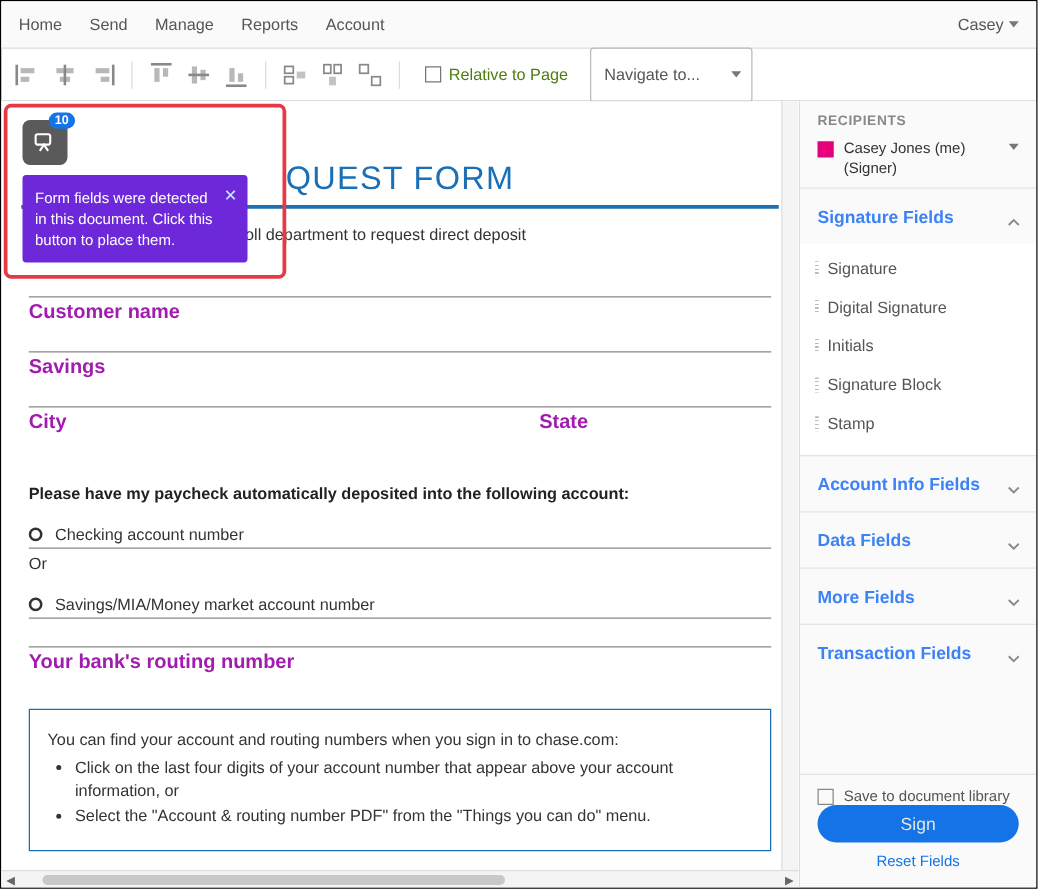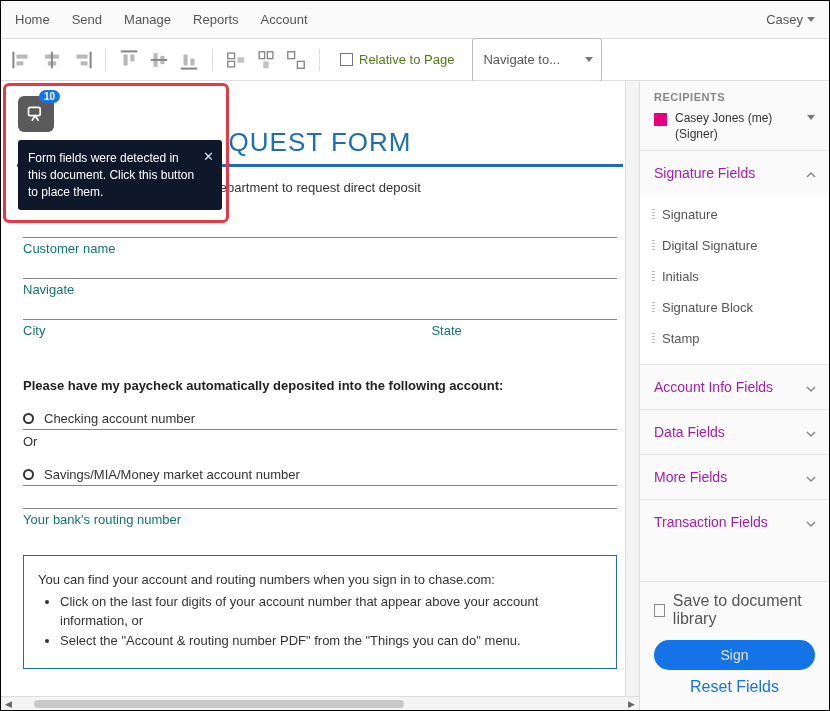--- a/index.html
+++ b/index.html
@@ -29,60 +29,60 @@
 .scroll-arrow { font-size: 9px; color: #666; padding: 0 4px; }
 .doc-scroll .sp { flex:1; }
 .v-scrollbar { width: 14px; background: #f4f4f4; border-left: 1px solid #ddd; position: absolute; right: 0; top: 0; bottom: 14px; }
 
 
 .doc { padding: 12px 22px 0 22px; position: relative; height: 100%; }
 .doc-header { color: #1a6fb5; font-size: 26px; font-weight: 300; letter-spacing: 1px; padding: 34px 0 6px 0; border-bottom: 3px solid #1a6fb5; text-align: center; margin: 0 -6px; }
 .doc-sub { font-size: 13px; color: #333; padding: 12px 0 4px 0; line-height: 1.4; }
 .field-row { margin-top: 36px; }
 .field-line { border-top: 1px solid #888; margin-bottom: 3px; }
-.field-label { font-size: 13px; color: #0f766e; }
+.field-label { font-size: 16px; color: #a21caf; font-weight: bold; }
 .field-row.small-gap { margin-top: 22px; }
 .city-row { display: flex; margin-top: 22px; }
 .city-row .seg { flex: 1; }
 .city-row .seg .field-line { margin-right: 0; }
 .bold-inst { font-weight: 600; margin-top: 40px; font-size: 13px; color: #222; }
 .radio-row { display: flex; align-items: center; gap: 10px; margin-top: 18px; border-bottom: 1px solid #888; padding-bottom: 3px; }
 .radio-circle { width: 11px; height: 11px; border: 2px solid #333; border-radius: 50%; }
 .or-text { margin: 4px 0 4px 0; font-size: 13px; }
 .note-box { border: 1px solid #1a6fb5; padding: 14px 14px 18px 14px; margin-top: 28px; font-size: 13px; line-height: 1.5; }
 .note-box ul { padding-left: 22px; margin-top: 2px; }
 
 
 .highlight-box { position: absolute; top: 2px; left: 2px; width: 226px; height: 140px; border: 3px solid #e63946; border-radius: 6px; z-index: 10; }
 .popup-btn { position: absolute; top: 10px; left: 12px; width: 36px; height: 36px; background: #5a5a5a; border-radius: 6px; display: flex; align-items: center; justify-content: center; }
 .popup-btn svg { width: 20px; height: 20px; }
 .popup-badge { position: absolute; top: -6px; right: -6px; background: #1473e6; color: #fff; border-radius: 10px; font-size: 10px; font-weight: 600; padding: 1px 5px; }
-.popup-msg { position: absolute; top: 54px; left: 12px; width: 204px; background: #0f172a; color: #fff; padding: 10px 26px 10px 10px; border-radius: 3px; font-size: 12px; line-height: 1.4; }
+.popup-msg { position: absolute; top: 54px; left: 12px; width: 180px; background: #6d28d9; color: #fff; padding: 10px 26px 10px 10px; border-radius: 3px; font-size: 12px; line-height: 1.4; }
 .popup-close { position: absolute; top: 8px; right: 8px; color: #cde2fa; cursor: pointer; font-size: 13px; }
 
 
 .sidebar { width: 190px; border-left: 1px solid #ddd; background: #fafafa; display: flex; flex-direction: column; overflow-y: auto; }
 .sb-section { padding: 10px 14px 8px 14px; }
 .sb-title { font-size: 11px; font-weight: 700; color: #888; letter-spacing: 0.5px; }
 .recipient { display: flex; align-items: flex-start; gap: 8px; margin-top: 8px; cursor: pointer; }
 .recipient .sw { width: 13px; height: 13px; background: #e6007e; margin-top: 2px; }
 .recipient .rname { font-size: 12px; color: #333; line-height: 1.3; flex: 1; }
 .recipient .caret-down { margin-top: 4px; }
 .accordion { border-top: 1px solid #e4e4e4; }
-.acc-head { display: flex; align-items: center; justify-content: space-between; padding: 14px 14px; font-size: 14px; font-weight: 400; color: #a21caf; cursor: pointer; }
+.acc-head { display: flex; align-items: flex-end; justify-content: space-between; padding: 14px 14px; font-size: 14px; font-weight: 700; color: #3b82f6; cursor: pointer; }
 .acc-head .chev { width: 10px; height: 10px; color: #888; }
 .chev svg { width: 12px; height: 12px; }
 .acc-items { padding: 4px 0 10px 0; background: #fff; }
 .acc-item { padding: 8px 14px 8px 22px; font-size: 13px; color: #555; cursor: grab; position: relative; }
 .acc-item::before { content: ""; position: absolute; left: 12px; top: 10px; width: 3px; height: 12px; background: repeating-linear-gradient(#bbb, #bbb 1px, transparent 1px, transparent 3px); }
 .sb-footer { margin-top: auto; padding: 10px 14px 14px 14px; border-top: 1px solid #e4e4e4; }
-.save-lib { display: flex; align-items: center; gap: 8px; font-size: 16px; color: #555; margin-bottom: 12px; cursor: pointer; }
+.save-lib { display: flex; align-items: center; gap: 8px; font-size: 12px; color: #555; cursor: pointer; }
 .save-lib .cb { width: 13px; height: 13px; border: 1.5px solid #888; }
 .sign-btn { width: 100%; background: #1473e6; color: #e5e5e5; border: none; border-radius: 16px; height: 30px; font-size: 14px; cursor: pointer; }
-.reset { text-align: center; font-size: 16px; color: #1473e6; margin-top: 8px; cursor: pointer; }
+.reset { text-align: center; font-size: 12px; color: #1473e6; margin-top: 8px; cursor: pointer; }
 </style>
 </head>
 <body>
 
 <div class="topnav">
   <span class="nav-item">Home</span>
   <span class="nav-item">Send</span>
   <span class="nav-item">Manage</span>
   <span class="nav-item">Reports</span>
   <span class="nav-item">Account</span>
@@ -189,21 +189,21 @@
     <div class="doc">
       <div class="doc-header">QUEST FORM</div>
       <div class="doc-sub">take it to your employer's payroll department to request direct deposit</div>
 
       <div class="field-row">
         <div class="field-line"></div>
         <div class="field-label">Customer name</div>
       </div>
       <div class="field-row small-gap">
         <div class="field-line"></div>
-        <div class="field-label">Navigate</div>
+        <div class="field-label">Savings</div>
       </div>
       <div class="city-row">
         <div class="seg" style="flex:2.2">
             <div class="field-line"></div>
             <div class="field-label">City</div>
           </div>
         <div class="seg" style="flex:1">
             <div class="field-line"></div>
             <div class="field-label">State</div>
           </div>

